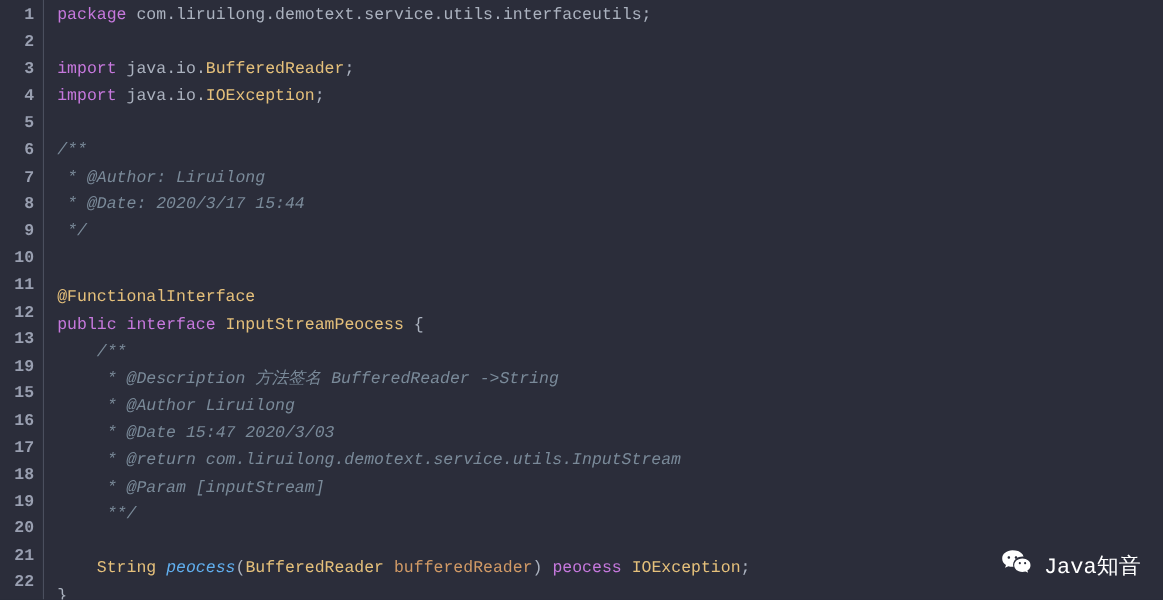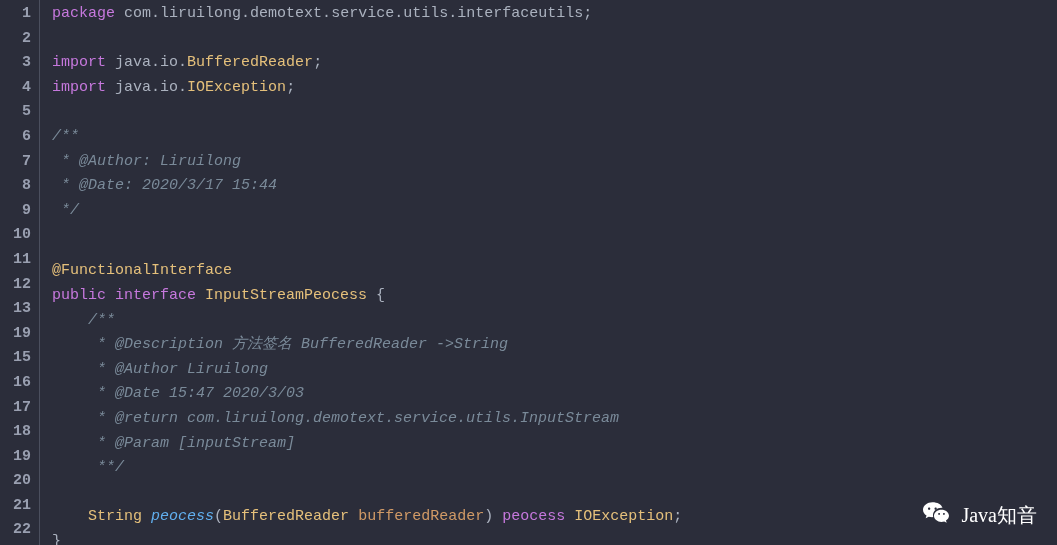--- a/index.html
+++ b/index.html
@@ -47,21 +47,21 @@
     .tok-param { color: #d19a66; }
     .tok-punc { color: #abb2bf; }
     .watermark {
       position: absolute;
       right: 20px;
       bottom: 16px;
       display: flex;
       align-items: center;
       gap: 12px;
       color: #ffffff;
-      font-family: Liberation Serif, serif;
+      font-family: Liberation Mono, monospace;
       font-size: 20px;
       font-style: normal;
     }
     .watermark svg { width: 26px; height: 22px; fill: #ffffff; }
   </style>
 </head>
 <body>
 
 <div class="editor">
   <div class="gutter">

